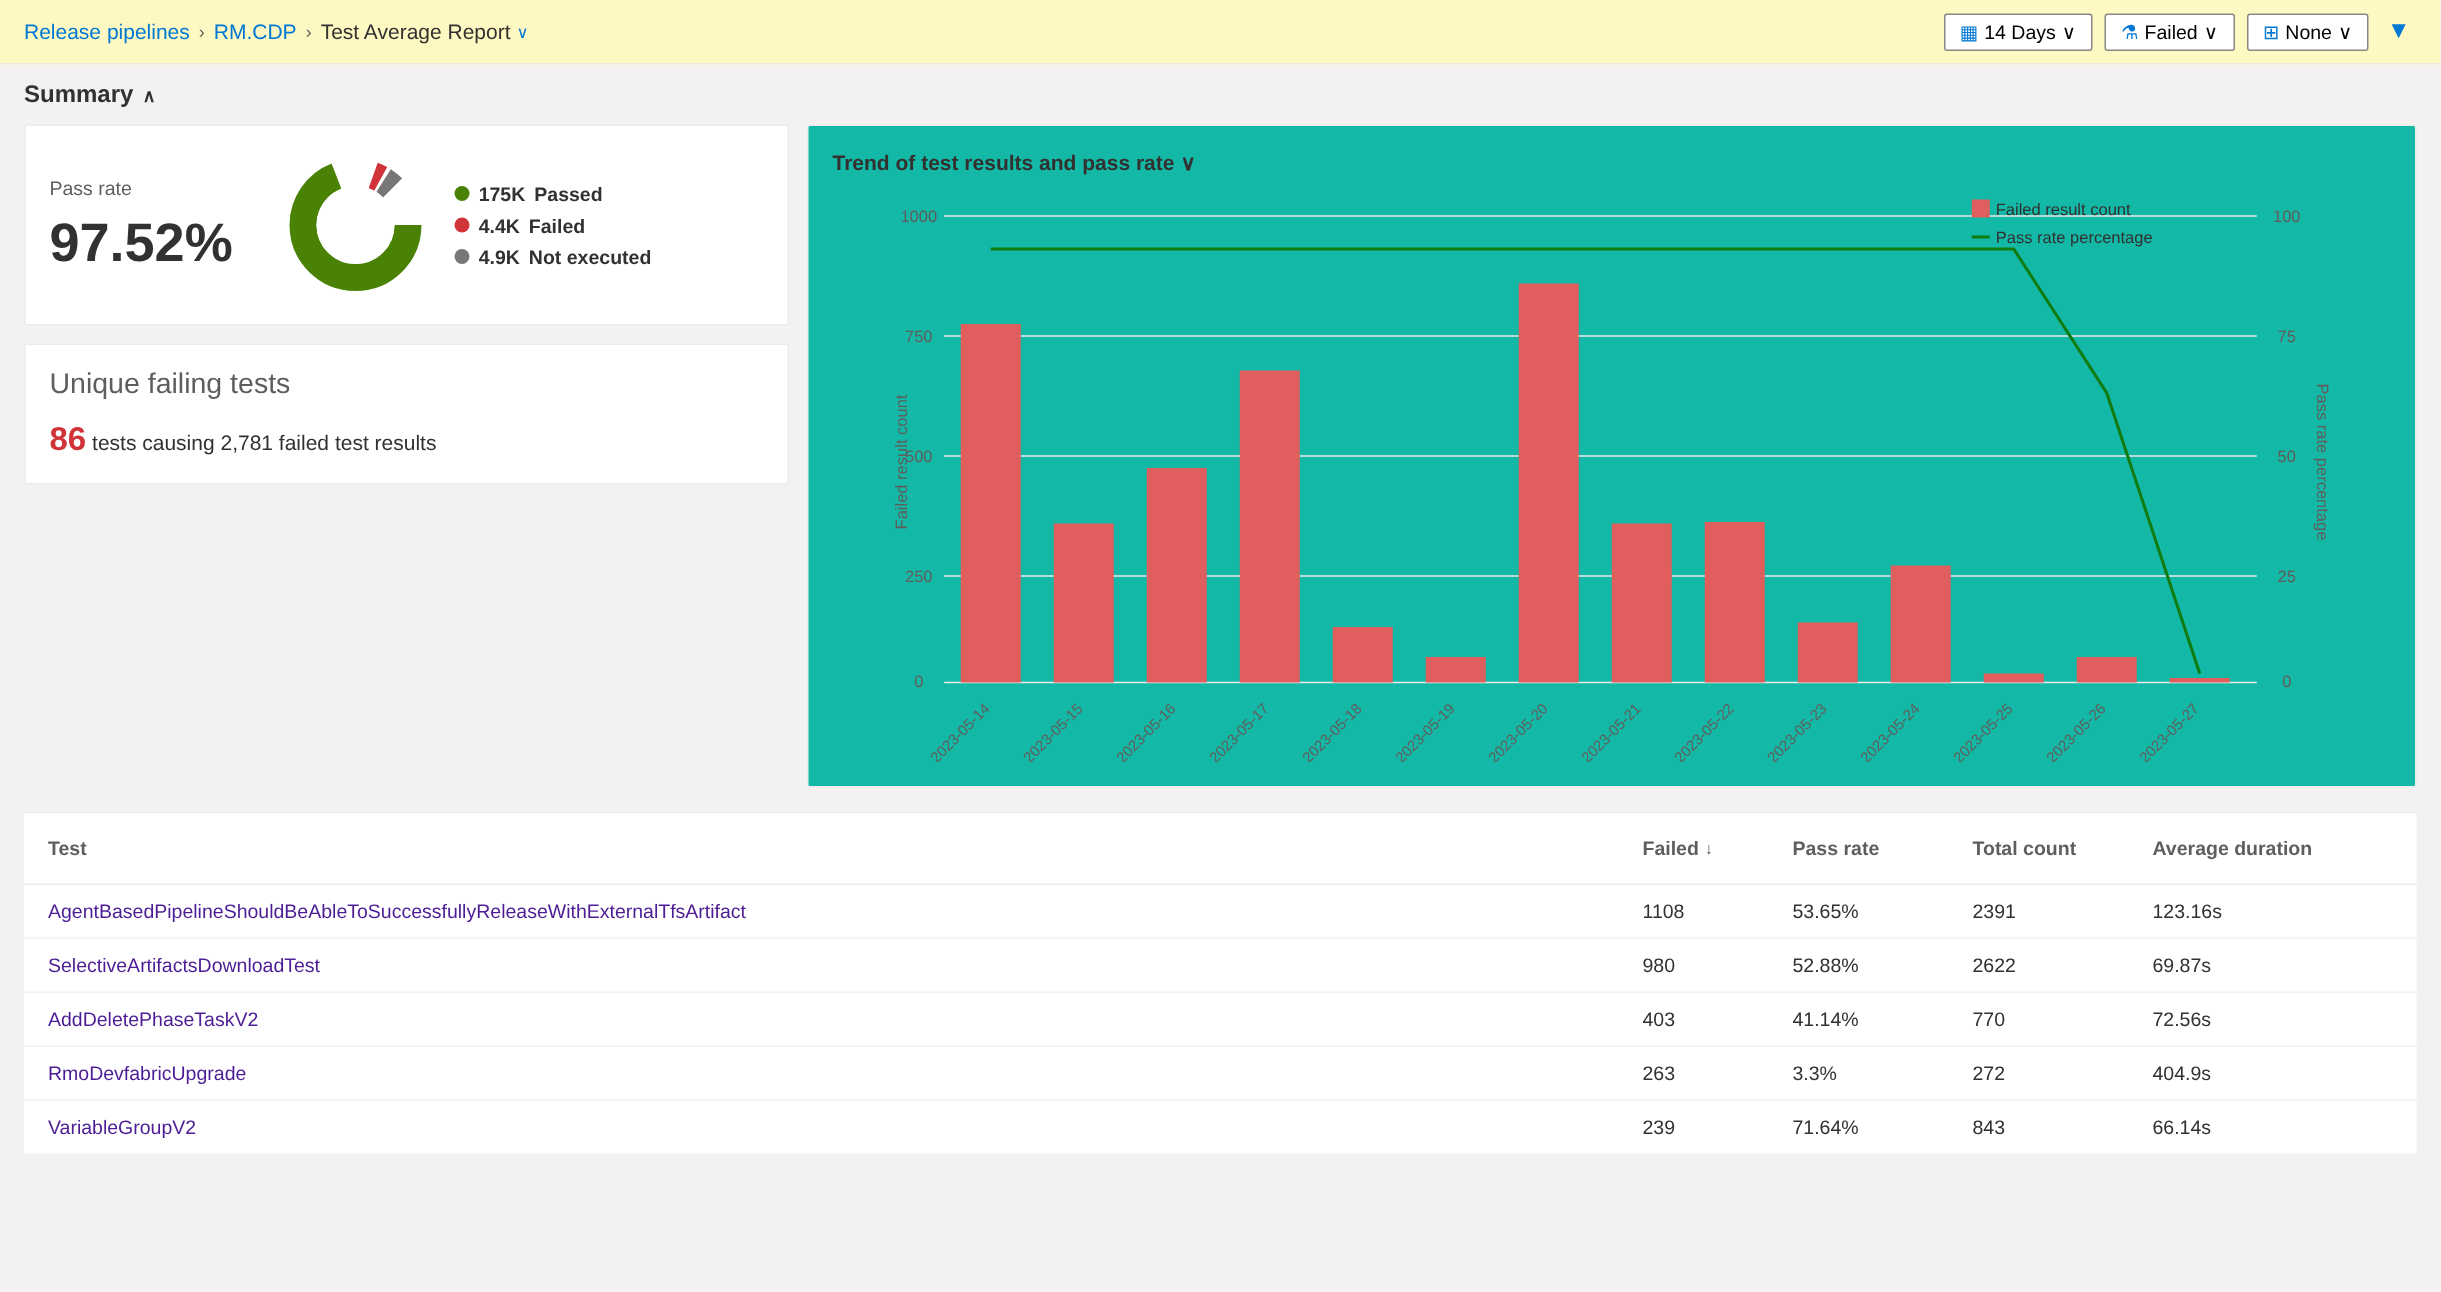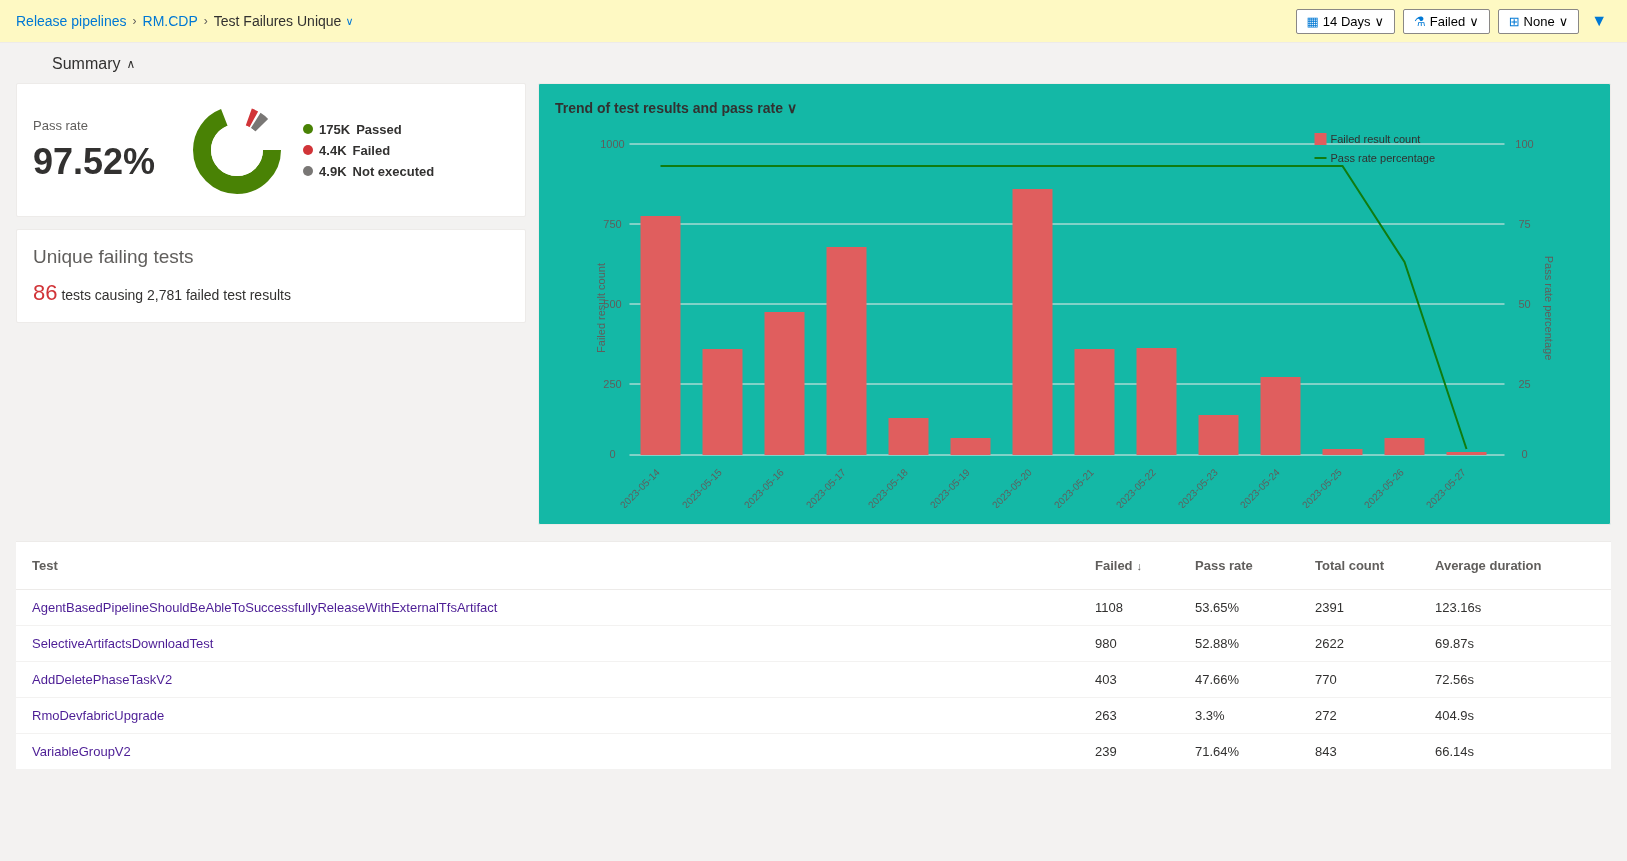--- a/index.html
+++ b/index.html
@@ -54,23 +54,22 @@
     .content-area {
       padding: 12px 16px;
     }
 
     .summary-header {
       display: flex;
       align-items: center;
       gap: 6px;
       margin-bottom: 10px;
       font-size: 16px;
-      font-weight: 400;
+      font-weight: 700;
       cursor: pointer;
-      margin-left: 36px;
     }
     .summary-header .chevron { font-size: 12px; }
 
     .summary-cards {
       display: flex;
       gap: 12px;
       margin-bottom: 16px;
     }
 
     .card-left {
@@ -105,21 +104,21 @@
       margin-left: 32px;
     }
     .donut-svg { width: 100px; height: 100px; }
 
     .legend { display: flex; flex-direction: column; gap: 6px; font-size: 13px; font-weight: bold; }
     .legend-item { display: flex; align-items: center; gap: 6px; }
     .legend-dot { width: 10px; height: 10px; border-radius: 50%; }
 
     .unique-card .unique-title { font-size: 19px; color: #605e5c; margin-bottom: 12px; }
     .unique-stat { font-size: 14px; }
-    .unique-stat .count { color: #d13438; font-weight: 400; font-size: 22px; }
+    .unique-stat .count { color: #d13438; font-weight: 700; font-size: 22px; }
 
     .trend-card {
       flex: 1;
       background: #14b8a6;
       border: 1px solid #edebe9;
       border-radius: 2px;
       padding: 16px;
     }
     .trend-title {
       display: flex;
@@ -162,21 +161,21 @@
 </head>
 <body>
 
 <div class="top-bar">
   <div class="breadcrumb">
     <span class="breadcrumb-link">Release pipelines</span>
     <span class="breadcrumb-sep">›</span>
     <span class="breadcrumb-link">RM.CDP</span>
     <span class="breadcrumb-sep">›</span>
     <span class="breadcrumb-current">
-      <span>Test Failures Unique</span>
+      <span>Test Average Report</span>
       <span class="breadcrumb-chevron">∨</span>
     </span>
   </div>
   <div class="top-actions">
     <button class="filter-btn">
       <span class="icon">▦</span>
       <span>14 Days</span>
       <span>∨</span>
     </button>
     <button class="filter-btn">
@@ -354,21 +353,21 @@
         <div class="table-row">
       <span class="col-test">SelectiveArtifactsDownloadTest</span>
       <span>980</span>
       <span>52.88%</span>
       <span>2622</span>
       <span>69.87s</span>
     </div>
         <div class="table-row">
       <span class="col-test">AddDeletePhaseTaskV2</span>
       <span>403</span>
-      <span>47.66%</span>
+      <span>41.14%</span>
       <span>770</span>
       <span>72.56s</span>
     </div>
         <div class="table-row">
       <span class="col-test">RmoDevfabricUpgrade</span>
       <span>263</span>
       <span>3.3%</span>
       <span>272</span>
       <span>404.9s</span>
     </div>

